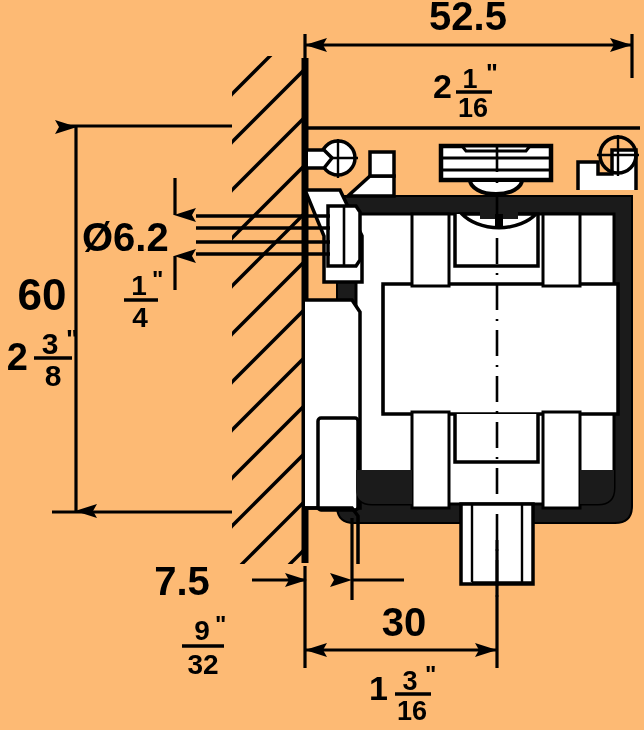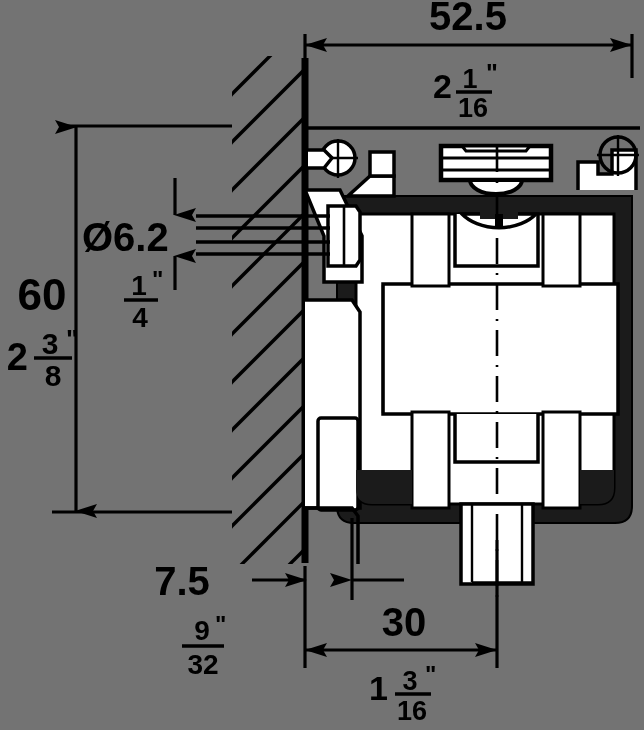--- a/index.html
+++ b/index.html
@@ -7,21 +7,21 @@
     padding: 0;
     background: #ffffff;
   }
   body {
     font-family: "Liberation Sans", sans-serif;
   }
   #drawing-root {
     position: relative;
     width: 644px;
     height: 730px;
-    background: #737373;
+    background: #fdba74;
     overflow: hidden;
   }
   svg.tech-drawing {
     display: block;
     width: 644px;
     height: 730px;
   }
   .dim-text {
     font-family: "Liberation Sans", sans-serif;
     font-weight: bold;

